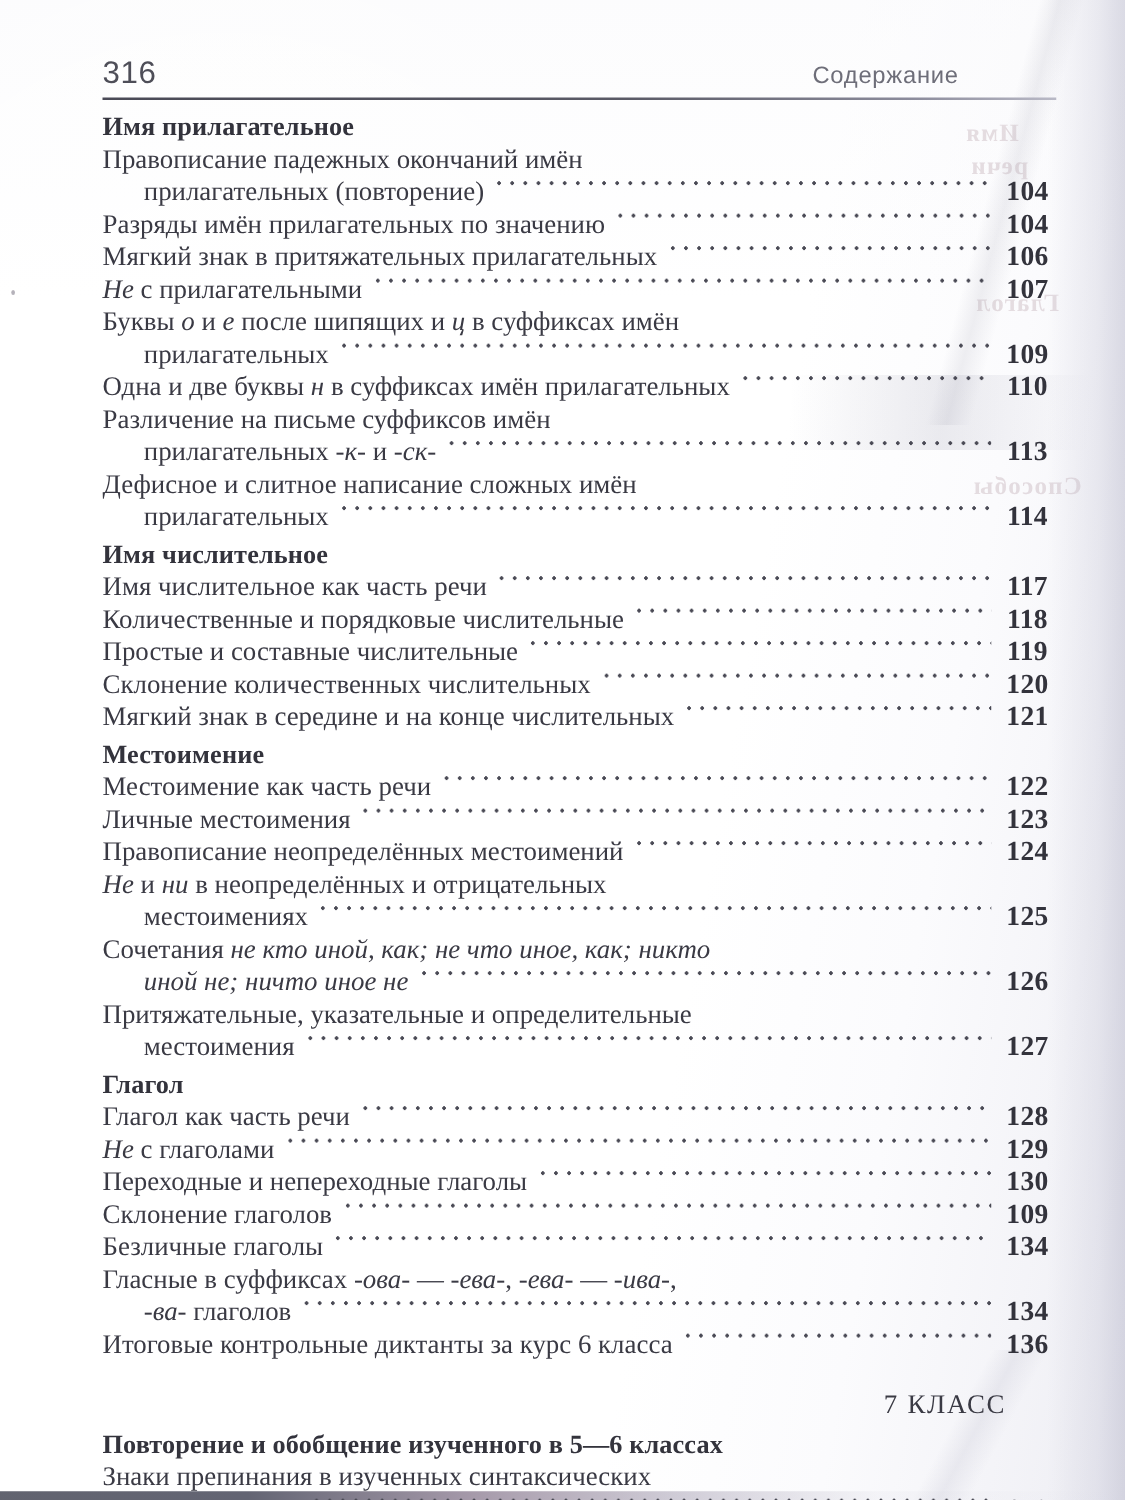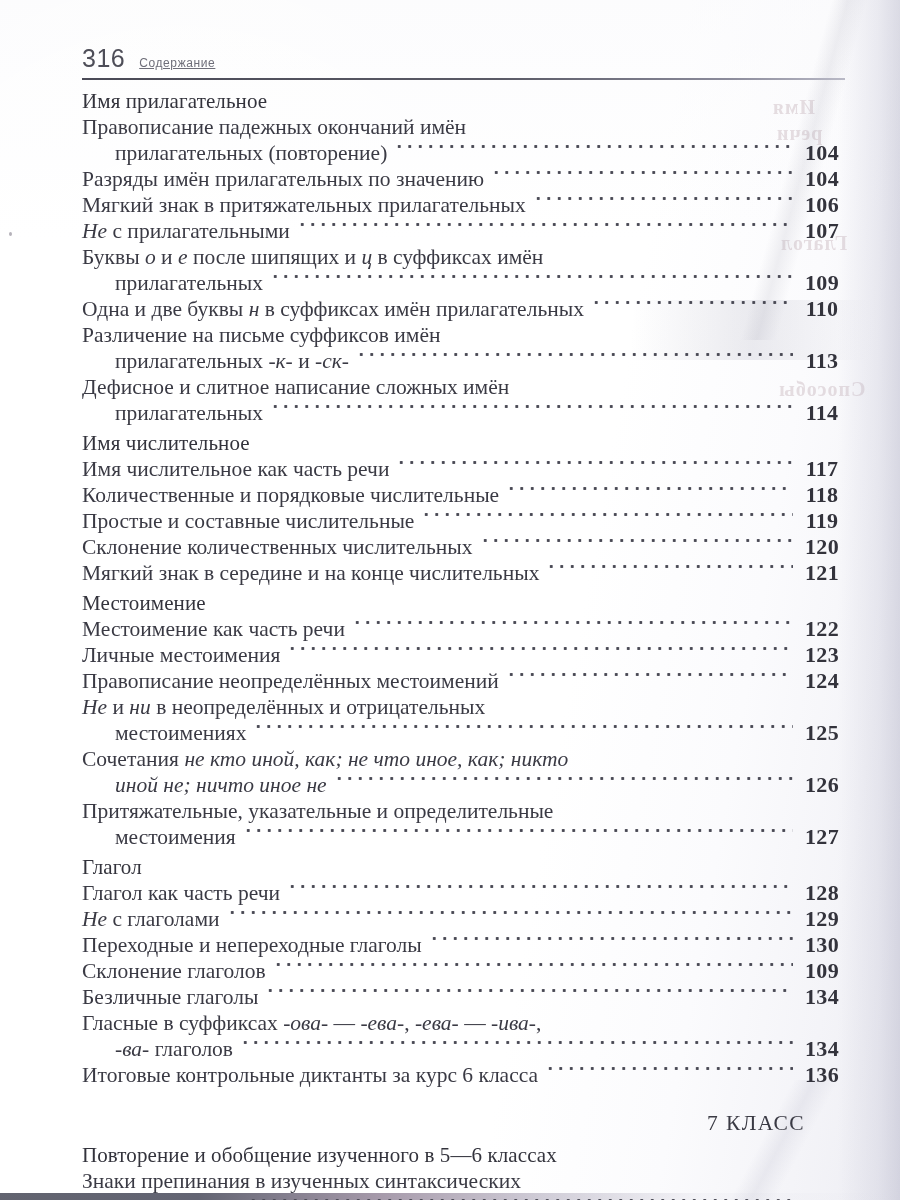--- a/index.html
+++ b/index.html
@@ -94,50 +94,48 @@
   .header {
     position: absolute;
     left: 82px; top: 44px;
     width: 763px;
   }
   .header-row {
     display: flex;
     align-items: baseline;
     font-family: "Liberation Sans", "DejaVu Sans", sans-serif;
     color: #60606c;
-    gap: 14px;
   }
   .folio {
     font-size: 25px;
     letter-spacing: 0.5px;
     color: #4e4e58;
   }
   .running-title {
     flex: 1;
-    text-align: left;
-    font-size: 12px;
+    text-align: right;
+    font-size: 19px;
     letter-spacing: 0.6px;
     color: #6e6e79;
     padding-right: 78px;
-    text-decoration: underline;
   }
   .header-rule {
     margin-top: 5px;
     height: 2px;
     background: linear-gradient(90deg, #4a4a56 0%, #5a5a66 55%, #8c8c9c 85%, #b9b9c6 100%);
   }
 
   
   .toc {
     position: absolute;
     left: 82px; top: 88px;
     width: 763px;
   }
   .sec-title {
-    font-weight: normal;
+    font-weight: bold;
     font-size: 21px;
     line-height: 26px;
     letter-spacing: 0.1px;
     color: #33333c;
     white-space: nowrap;
   }
   .sec-title.spaced { margin-top: 4px; }
 
   .entry {
     display: flex;

